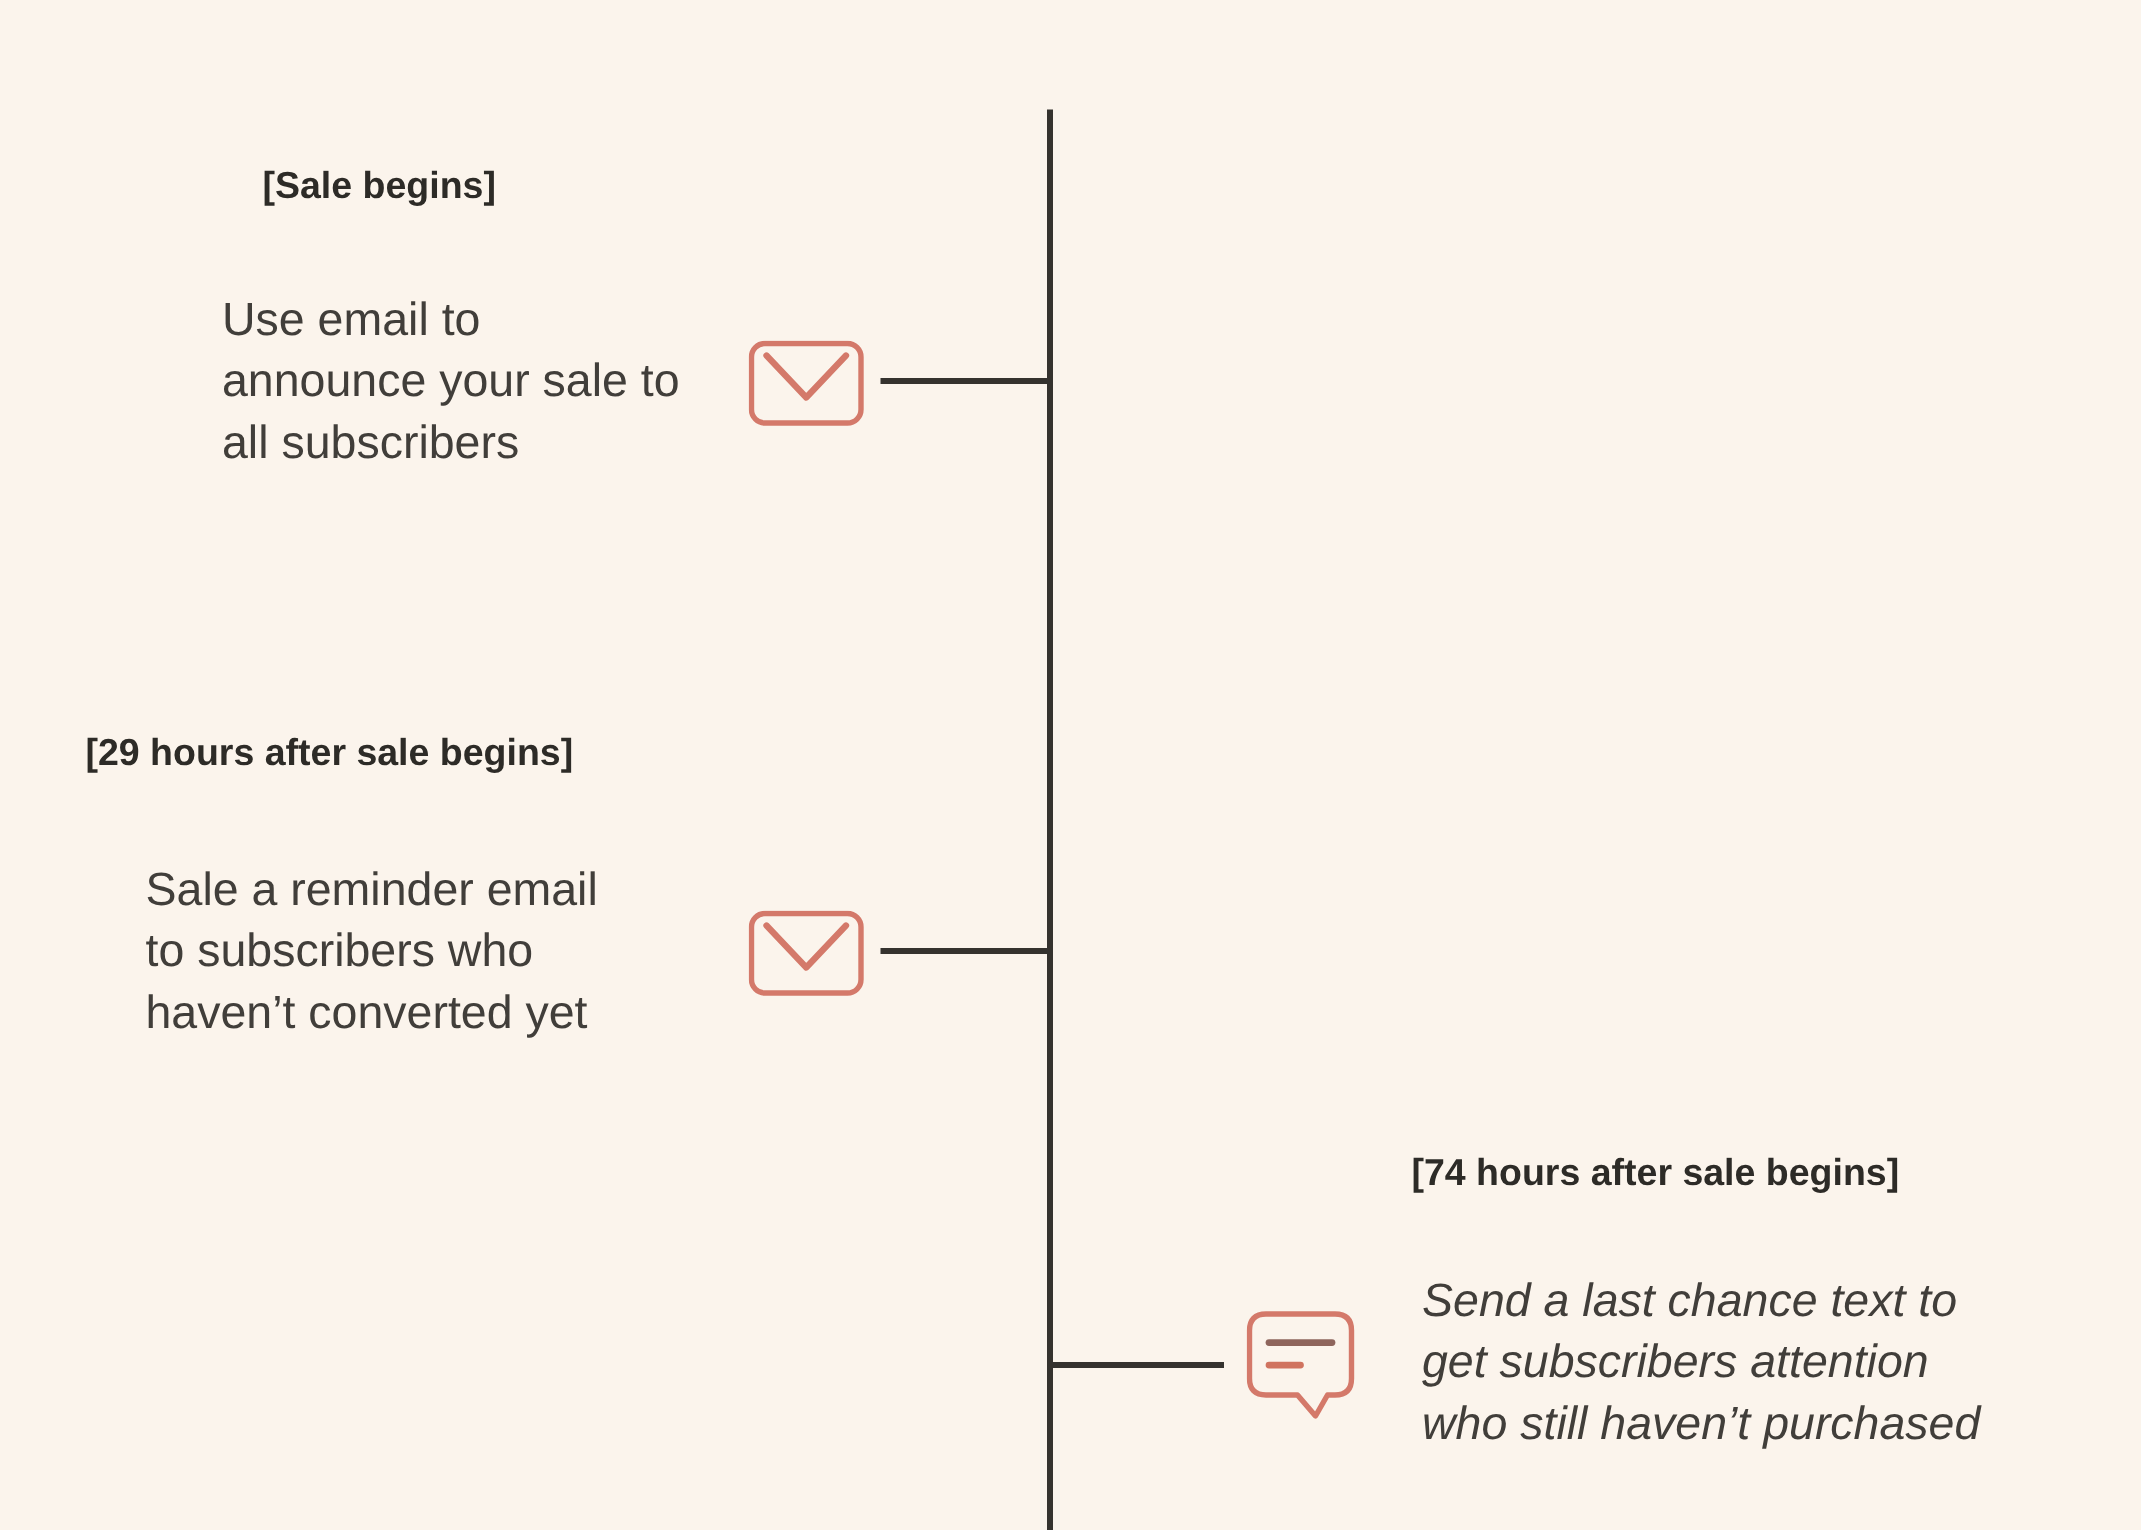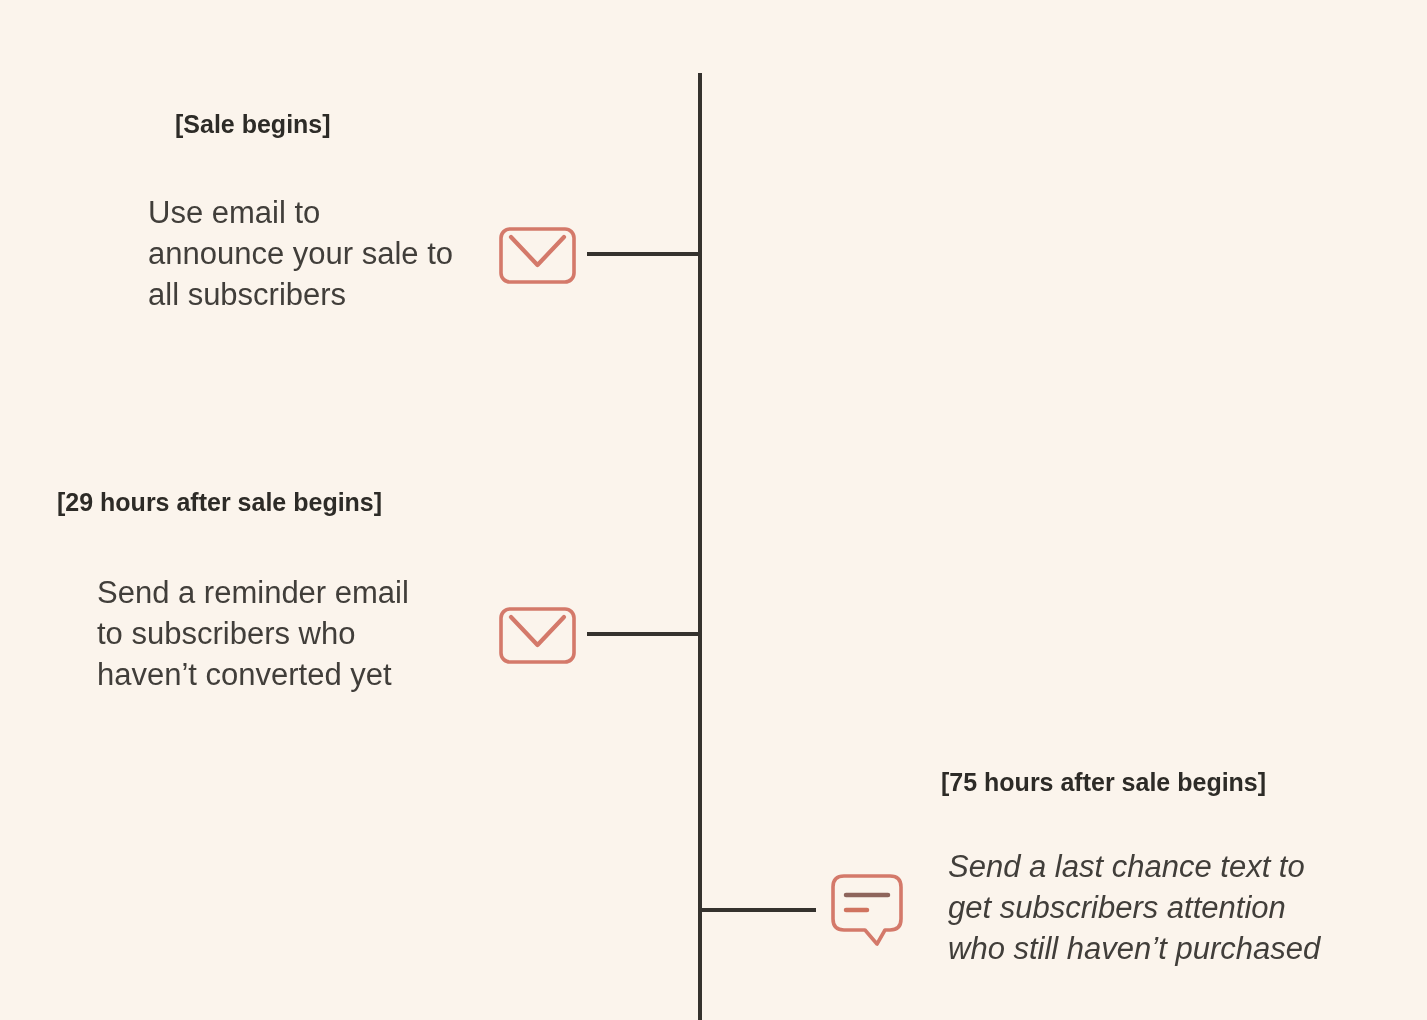--- a/index.html
+++ b/index.html
@@ -58,31 +58,31 @@
 announce your sale to
 all subscribers</div>
 <div class="abs icon1">
   <svg width="77" height="57" viewBox="0 0 77 57">
     <rect x="2" y="2" width="73" height="53" rx="9" fill="none" stroke="#D4796A" stroke-width="3.6"></rect>
     <polyline points="12,10 38.5,38 65,10" fill="none" stroke="#D4796A" stroke-width="4.2" stroke-linecap="round" stroke-linejoin="round"></polyline>
   </svg>
 </div>
 
 <div class="abs heading h2">[29 hours after sale begins]</div>
-<div class="abs desc p2">Send a reminder email
+<div class="abs desc p2">Sale a reminder email
 to subscribers who
 haven’t converted yet</div>
 <div class="abs icon2">
   <svg width="77" height="57" viewBox="0 0 77 57">
     <rect x="2" y="2" width="73" height="53" rx="9" fill="none" stroke="#D4796A" stroke-width="3.6"></rect>
     <polyline points="12,10 38.5,38 65,10" fill="none" stroke="#D4796A" stroke-width="4.2" stroke-linecap="round" stroke-linejoin="round"></polyline>
   </svg>
 </div>
 
-<div class="abs heading h3">[75 hours after sale begins]</div>
+<div class="abs heading h3">[74 hours after sale begins]</div>
 <div class="abs desc p3">Send a last chance text to
 get subscribers attention
 who still haven’t purchased</div>
 <div class="abs icon3">
   <svg width="74" height="78" viewBox="0 0 74 78">
     <path d="M 13,2 H 59 Q 70,2 70,13 V 45 Q 70,56 59,56 H 54 L 46,70 L 34,56 H 13 Q 2,56 2,45 V 13 Q 2,2 13,2 Z" fill="none" stroke="#D4796A" stroke-width="3.6" stroke-linejoin="round"></path>
     <line x1="15" y1="21" x2="57" y2="21" stroke="#8E655C" stroke-width="4.5" stroke-linecap="round"></line>
     <line x1="15" y1="36" x2="36" y2="36" stroke="#D0735F" stroke-width="4.5" stroke-linecap="round"></line>
   </svg>
 </div>

